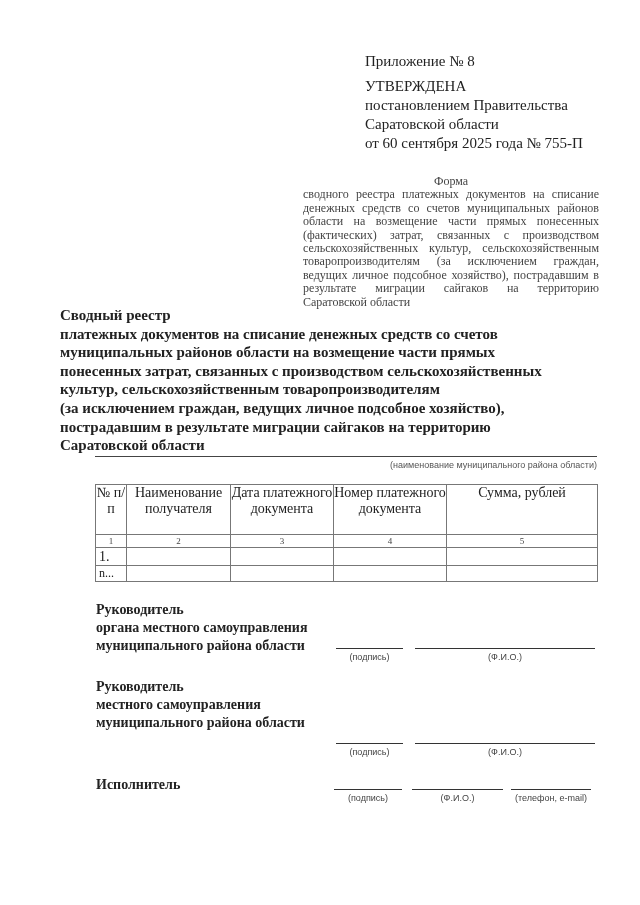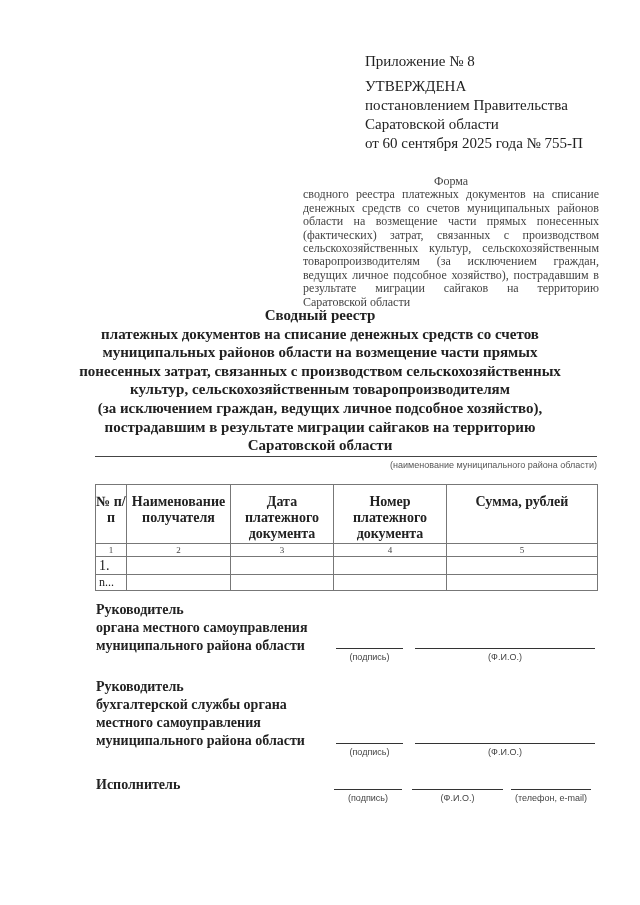--- a/index.html
+++ b/index.html
@@ -8,33 +8,33 @@
     .abs { position: absolute; }
 
     .approval { left: 365px; top: 52px; font-size: 15px; line-height: 19px; color: #222; }
     .approval .annex { margin-bottom: 6px; display: block; }
     .approval .line { display: block; white-space: nowrap; }
 
     .form-note { left: 303px; top: 175px; width: 296px; font-size: 12px; line-height: 13.4px;
                  color: #444; text-align: justify; }
     .form-note .form-label { display: block; text-align: center; margin-bottom: 0; }
 
-    .title { left: 60px; width: 520px; top: 306px; text-align: center; font-weight: bold;
+    .title { left: 60px; width: 520px; top: 306px; text-align: left; font-weight: bold;
              font-size: 15px; line-height: 18.6px; color: #222; }
     .title span { display: block; white-space: nowrap; }
 
     .district-line { left: 95px; top: 456px; width: 502px; border-top: 1px solid #444; }
     .district-caption { left: 95px; top: 460px; width: 502px; text-align: right;
                         font-family: "Liberation Sans", "DejaVu Sans", sans-serif; font-size: 9px; color: #555; }
 
     table.registry { position: absolute; left: 95px; top: 484px; width: 502px; border-collapse: collapse;
                      table-layout: fixed; }
     table.registry td, table.registry th { border: 1.3px solid #777; padding: 0; vertical-align: top;
                      text-align: center; }
-    table.registry th { font-weight: bold; font-size: 14px; line-height: 16px; height: 49px; color: #222; padding-top: 9px; }
+    table.registry th { font-weight: normal; font-size: 14px; line-height: 16px; height: 49px; color: #222; padding-top: 0; }
     table.registry tr.nums td { font-size: 9px; height: 12px; line-height: 12px; color: #444; }
     table.registry tr.row1 td { height: 17px; font-size: 14px; line-height: 17px; }
     table.registry tr.rown td { height: 15px; font-size: 12px; line-height: 15px; }
     table.registry td.left { text-align: left; padding-left: 3px; }
 
     .sig-block { left: 96px; font-weight: bold; font-size: 14px; line-height: 18px; color: #222; }
     .sig-block span { display: block; white-space: nowrap; }
 
     .sig-line { border-top: 1px solid #333; height: 0; }
     .sig-caption { font-family: "Liberation Sans", "DejaVu Sans", sans-serif; font-size: 9px; color: #444;
@@ -115,21 +115,20 @@
   <span>органа местного самоуправления</span>
   <span>муниципального района области</span>
 </div>
 <div class="abs sig-line" style="left:336px; top:648px; width:67px;"></div>
 <div class="abs sig-line" style="left:415px; top:648px; width:180px;"></div>
 <div class="abs sig-caption" style="left:336px; top:652px; width:67px;">(подпись)</div>
 <div class="abs sig-caption" style="left:415px; top:652px; width:180px;">(Ф.И.О.)</div>
 
 <div class="abs sig-block" style="top:678px;">
   <span>Руководитель</span>
-  <span>бухгалтерской службы органа</span>
   <span>местного самоуправления</span>
   <span>муниципального района области</span>
 </div>
 <div class="abs sig-line" style="left:336px; top:743px; width:67px;"></div>
 <div class="abs sig-line" style="left:415px; top:743px; width:180px;"></div>
 <div class="abs sig-caption" style="left:336px; top:747px; width:67px;">(подпись)</div>
 <div class="abs sig-caption" style="left:415px; top:747px; width:180px;">(Ф.И.О.)</div>
 
 <div class="abs sig-block" style="top:776px;">
   <span>Исполнитель</span>

